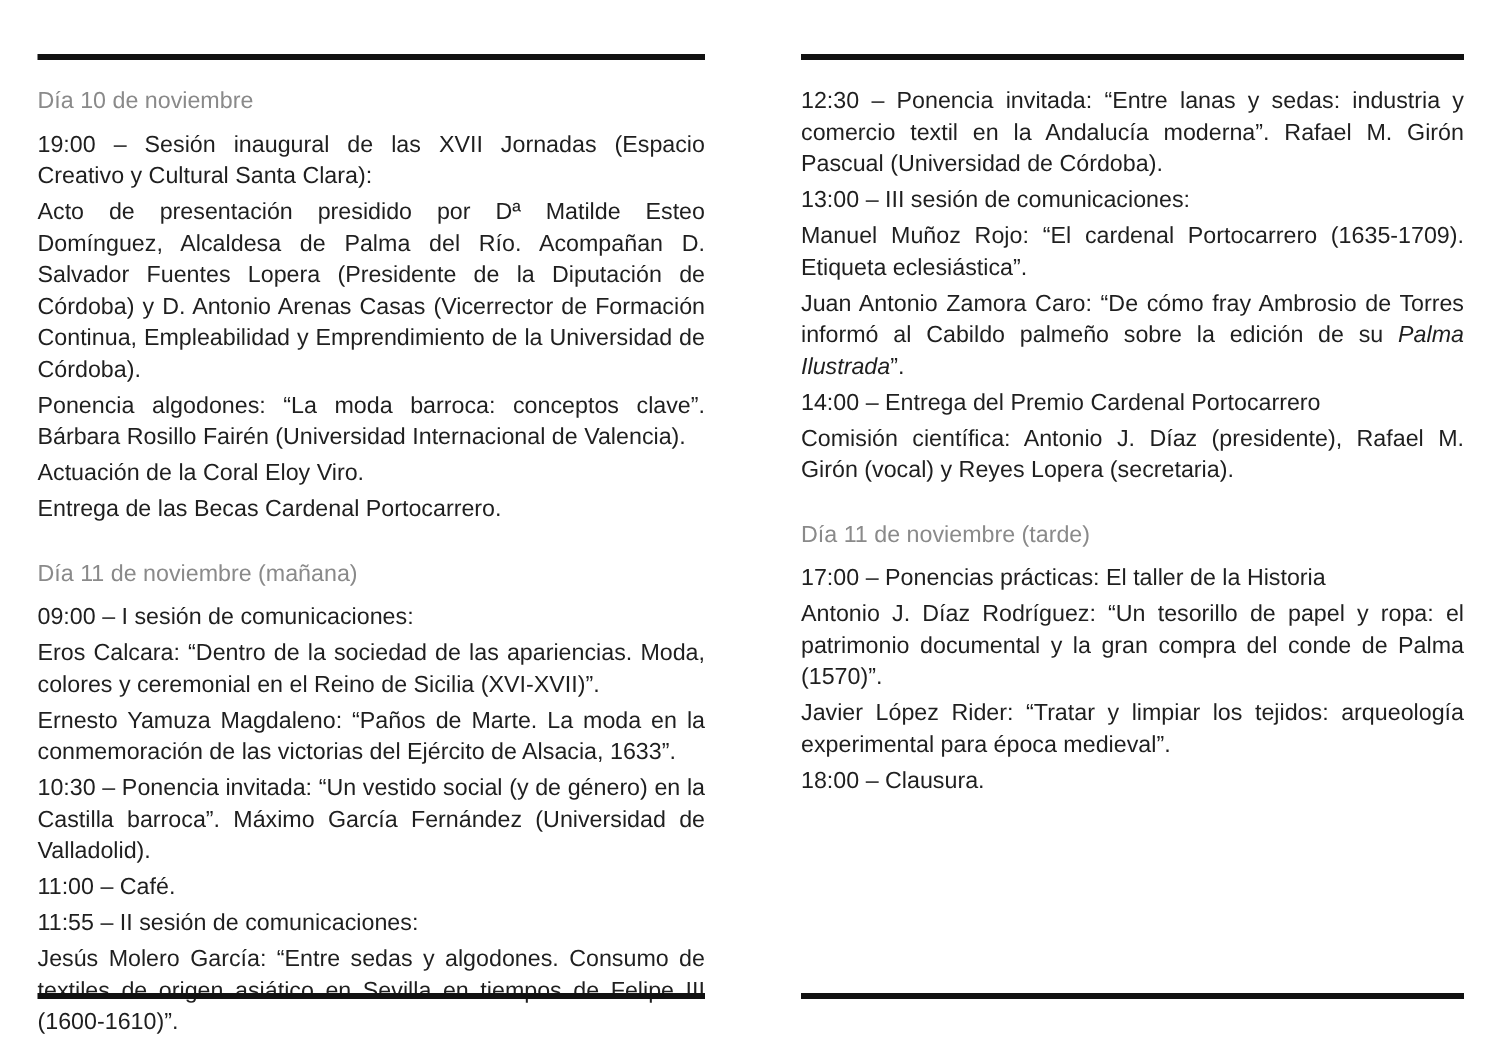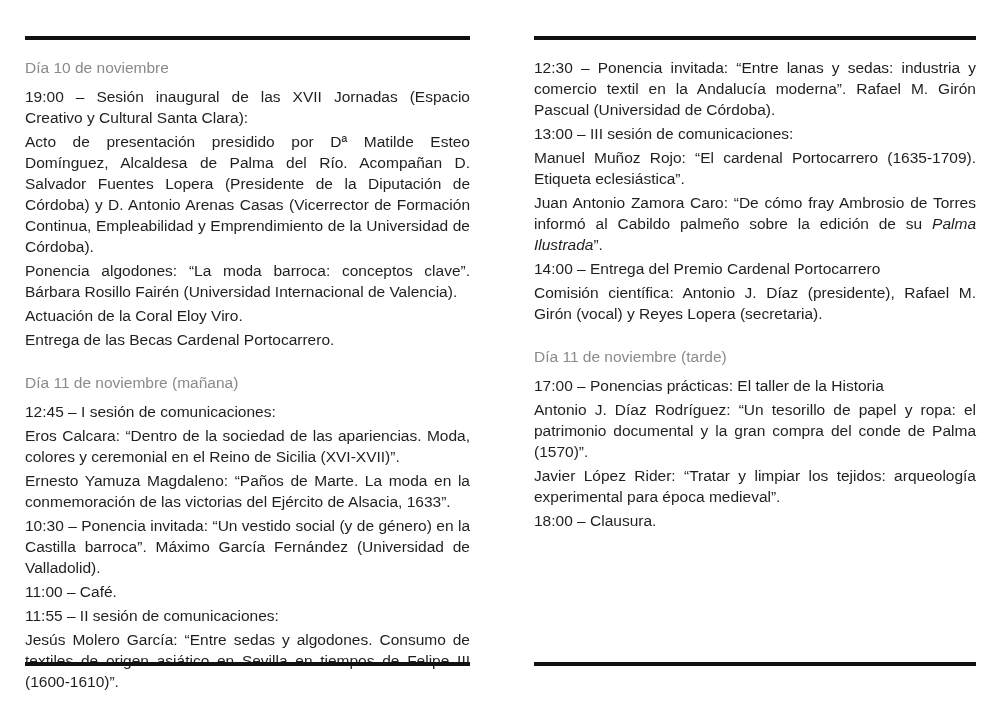--- a/index.html
+++ b/index.html
@@ -50,21 +50,21 @@
   <div class="col col-left">
     <div class="rule rule-top"></div>
     <div class="col-content">
         <p class="section-header"><span class="regular">Día 10 de noviembre</span></p>
         <p class="para"><span class="regular">19:00 – </span><span class="bold">Sesión inaugural de las XVII Jornadas</span><span class="regular"> (Espacio Creativo y Cultural Santa Clara):</span></p>
         <p class="para"><span class="regular">Acto de presentación presidido por Dª Matilde Esteo Domínguez, Alcaldesa de Palma del Río. Acompañan D. Salvador Fuentes Lopera (Presidente de la Diputación de Córdoba) y D. Antonio Arenas Casas (Vicerrector de Formación Continua, Empleabilidad y Emprendimiento de la Universidad de Córdoba).</span></p>
         <p class="para"><span class="bold">Ponencia algodones: </span><span class="regular">“La moda barroca: conceptos clave”. Bárbara Rosillo Fairén (Universidad Internacional de Valencia).</span></p>
         <p class="para"><span class="bold">Actuación de la Coral Eloy Viro.</span></p>
         <p class="para"><span class="bold">Entrega de las Becas Cardenal Portocarrero.</span></p>
         <p class="section-header"><span class="regular">Día 11 de noviembre (mañana)</span></p>
-        <p class="para"><span class="bold">12:45 – I sesión de comunicaciones:</span></p>
+        <p class="para"><span class="bold">09:00 – I sesión de comunicaciones:</span></p>
         <p class="para"><span class="regular">Eros Calcara: “Dentro de la sociedad de las apariencias. Moda, colores y ceremonial en el Reino de Sicilia (XVI-XVII)”.</span></p>
         <p class="para"><span class="regular">Ernesto Yamuza Magdaleno: “Paños de Marte. La moda en la conmemoración de las victorias del Ejército de Alsacia, 1633”.</span></p>
         <p class="para"><span class="bold">10:30 – Ponencia invitada: </span><span class="regular">“Un vestido social (y de género) en la Castilla barroca”. Máximo García Fernández (Universidad de Valladolid).</span></p>
         <p class="para"><span class="regular">11:00 – Café.</span></p>
         <p class="para"><span class="bold">11:55 – II sesión de comunicaciones:</span></p>
         <p class="para"><span class="regular">Jesús Molero García: “Entre sedas y algodones. Consumo de textiles de origen asiático en Sevilla en tiempos de Felipe III (1600-1610)”.</span></p>
       </div>
     <div class="rule rule-bottom"></div>
   </div>
 

